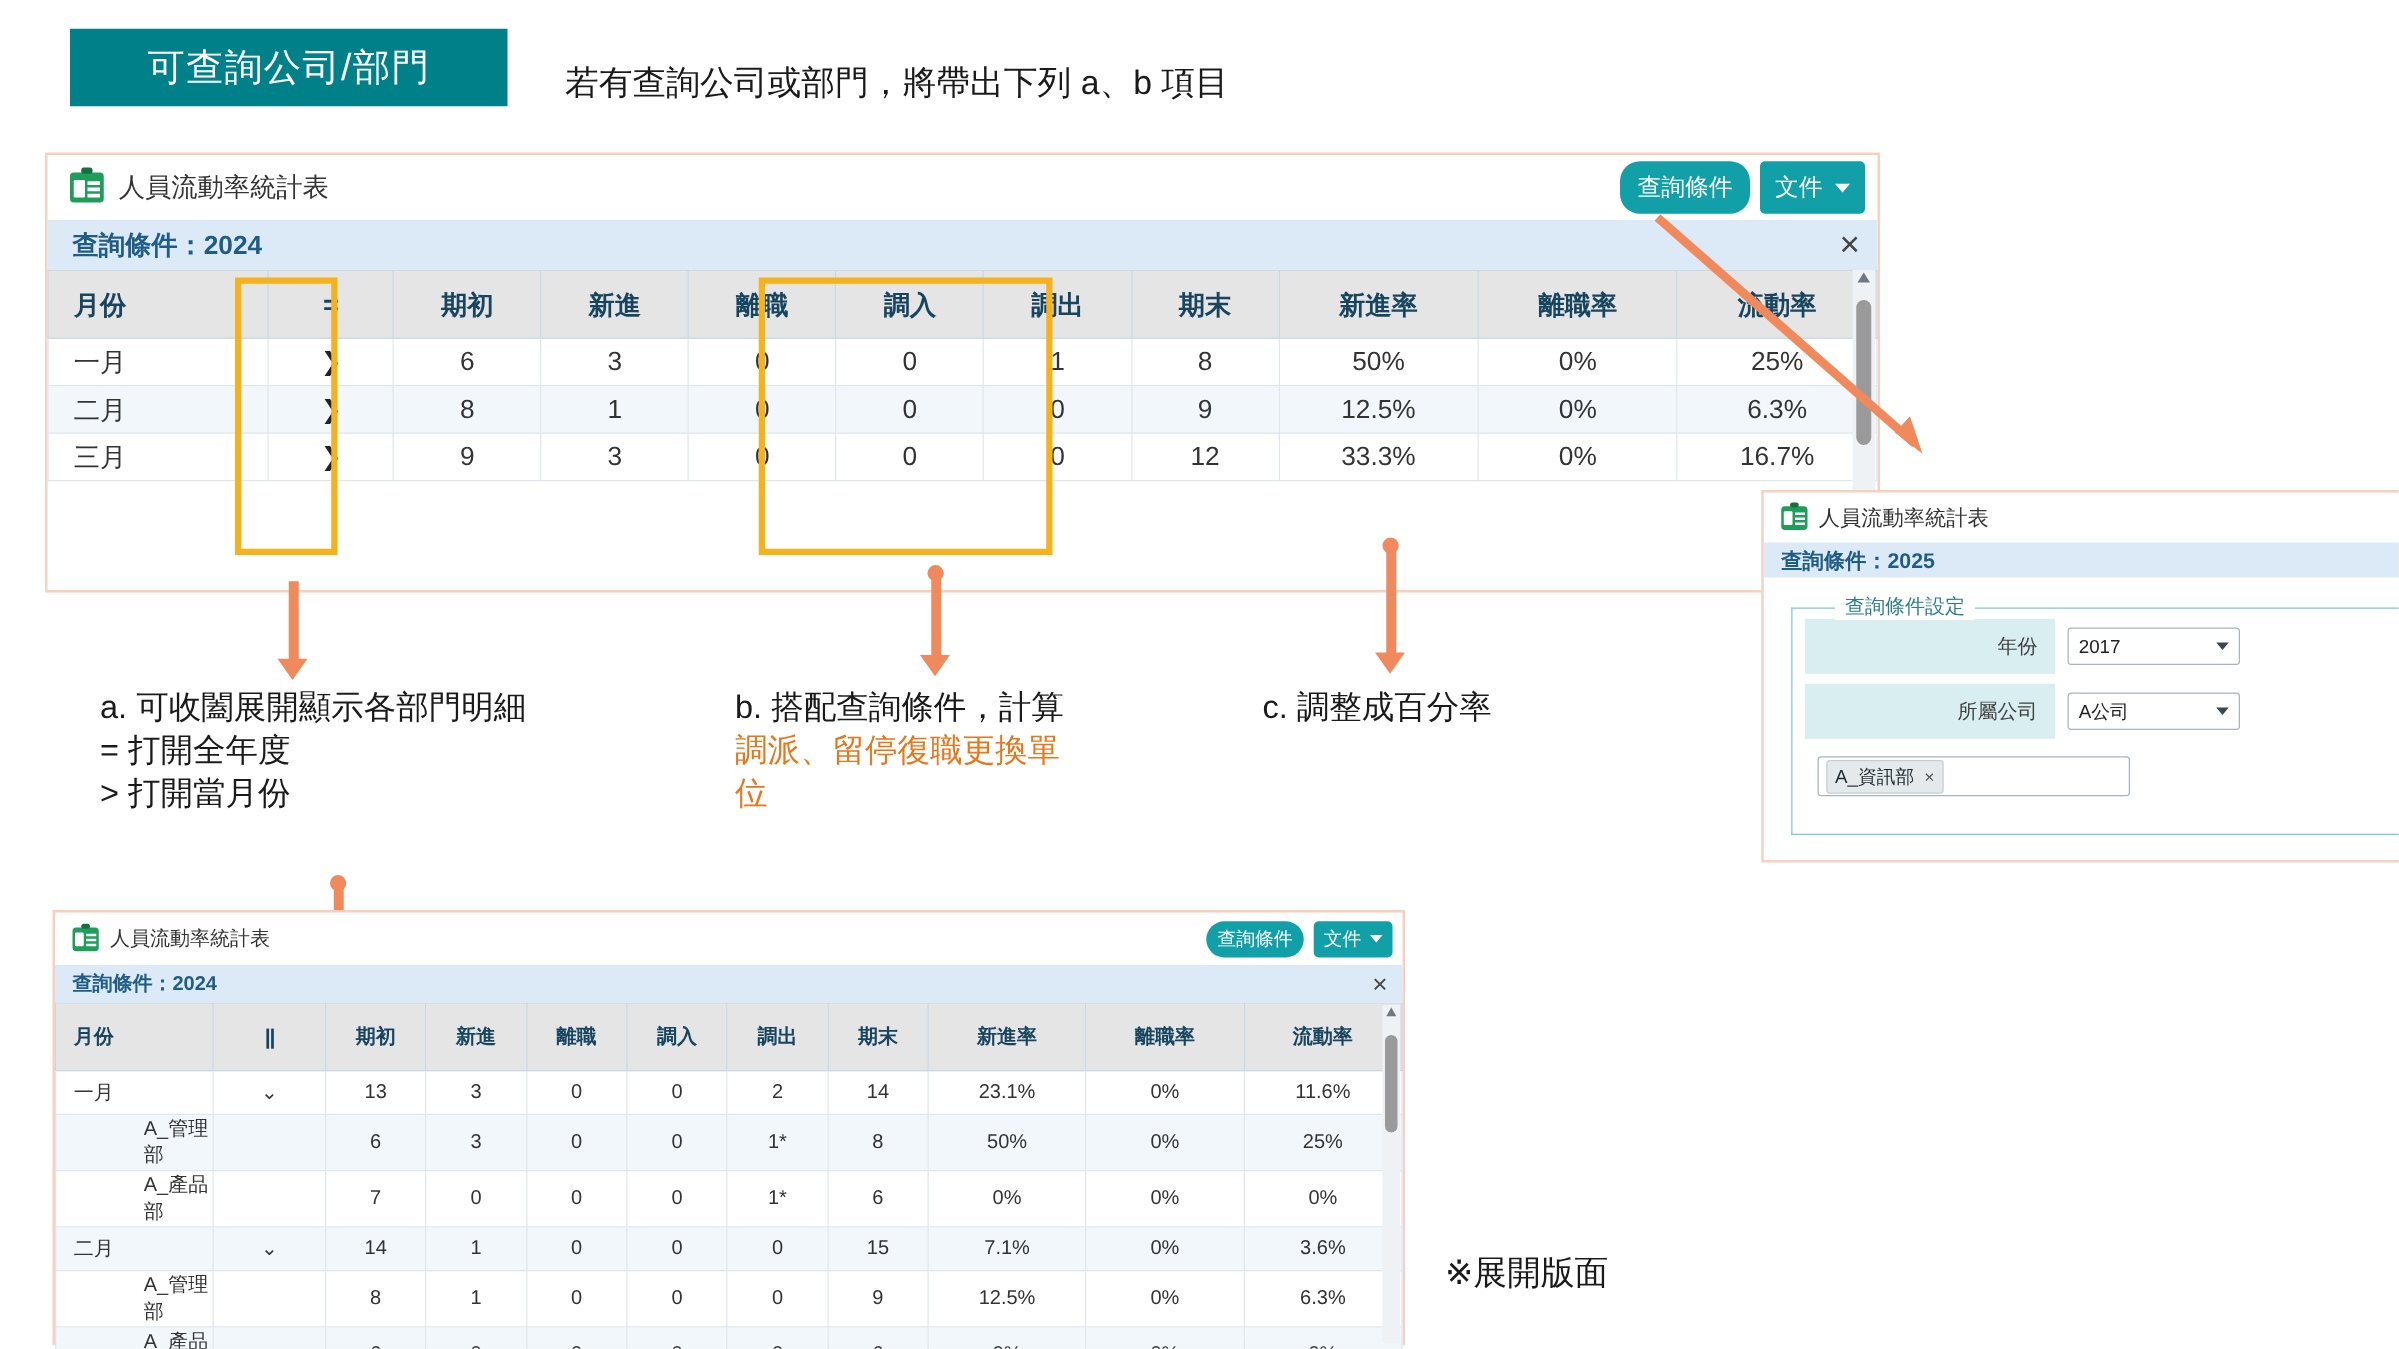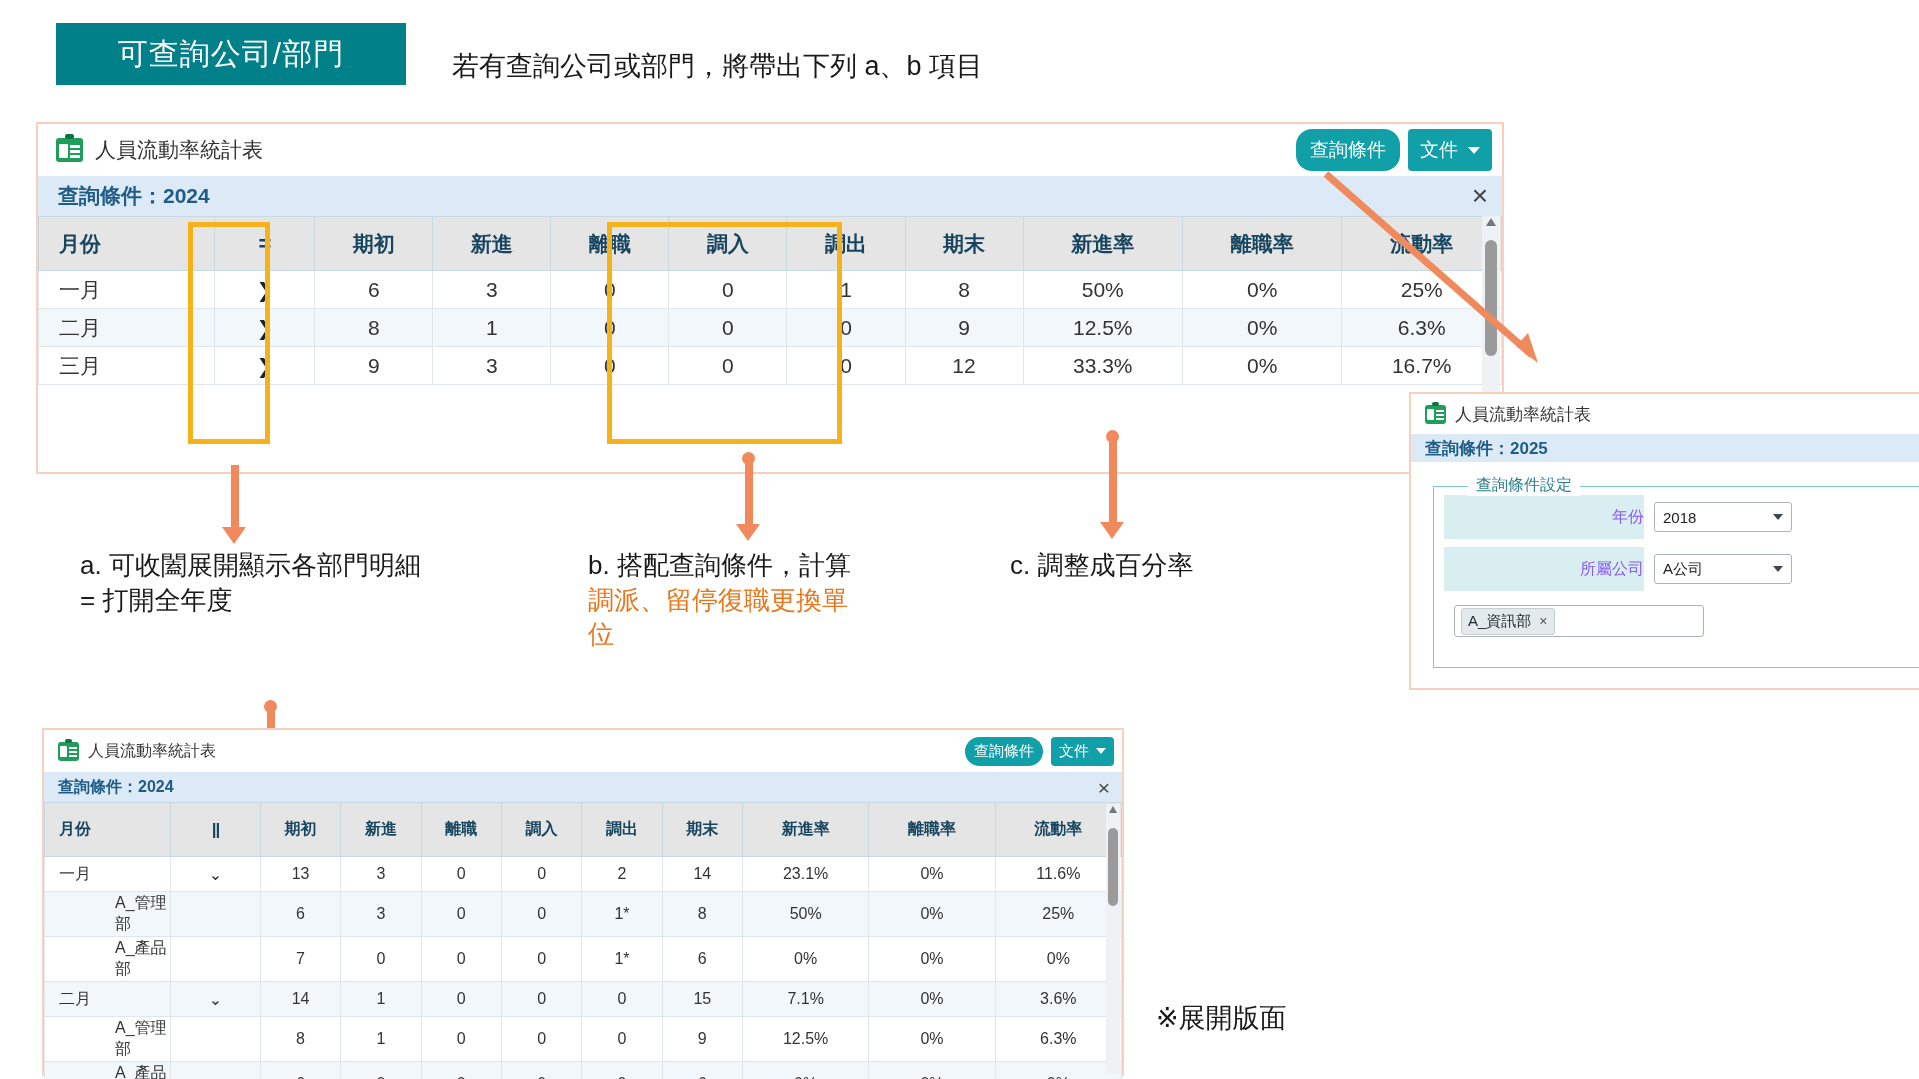--- a/index.html
+++ b/index.html
@@ -200,22 +200,23 @@
   .fieldset-box {
     position: absolute; left: 22px; top: 92px; right: -2px; height: 182px;
     border: 1px solid #7fc9cd; border-right: none;
   }
   .fieldset-legend {
     position: absolute; left: 34px; top: -12px; background: #fff;
     padding: 0 8px; font-size: 16px; color: #2a7f88;
   }
   .form-row { display: flex; align-items: center; height: 44px; margin: 8px 0 0 10px; }
   .form-label {
-    width: 200px; background: #d9eef0; color: #8b5cf6; font-size: 16px;
+    width: 200px; background: #d9eef0; color: #404040; font-size: 16px;
     height: 44px; display: flex; align-items: center; justify-content: flex-end;
+    padding-right: 14px;
   }
   .sel {
     margin-left: 10px; width: 138px; height: 30px;
     border: 1px solid #a9b4bc; border-radius: 3px; background: #fff;
     font-size: 15px; color: #222; display: flex; align-items: center;
     padding: 0 6px 0 8px; position: relative;
   }
   .sel .caret {
     position: absolute; right: 8px; width: 0; height: 0;
     border-left: 5px solid transparent; border-right: 5px solid transparent;
@@ -366,20 +367,21 @@
 
   <div class="arrow" style="left:258px; top:700px; width:26px; height:90px;">
     <div class="dot" style="left:6px; top:0;"></div>
     <div class="stem" style="left:9px; top:6px; width:8px; height:62px;"></div>
     <div class="head" style="left:0; top:64px;"></div>
   </div>
 
   <div class="cap" style="left:80px; top:548px;">
     <div>a. 可收闔展開顯示各部門明細</div>
     <div>=  打開全年度</div>
+    <div>&gt;  打開當月份</div>
   </div>
   <div class="cap" style="left:588px; top:548px;">
     <div>b. 搭配查詢條件，計算</div>
     <div class="orange">調派、留停復職更換單</div>
     <div class="orange">位</div>
   </div>
   <div class="cap" style="left:1010px; top:548px;">
     <div>c. 調整成百分率</div>
   </div>
 
@@ -531,21 +533,21 @@
     <div class="cond-bar">
       <span>查詢條件：2025</span>
     </div>
 
     <div class="fieldset-box">
       <div class="fieldset-legend">查詢條件設定</div>
 
       <div class="form-row">
         <div class="form-label">年份</div>
         <div class="sel">
-          <span>2018</span>
+          <span>2017</span>
           <span class="caret"></span>
         </div>
       </div>
 
       <div class="form-row">
         <div class="form-label">所屬公司</div>
         <div class="sel">
           <span>A公司</span>
           <span class="caret"></span>
         </div>

